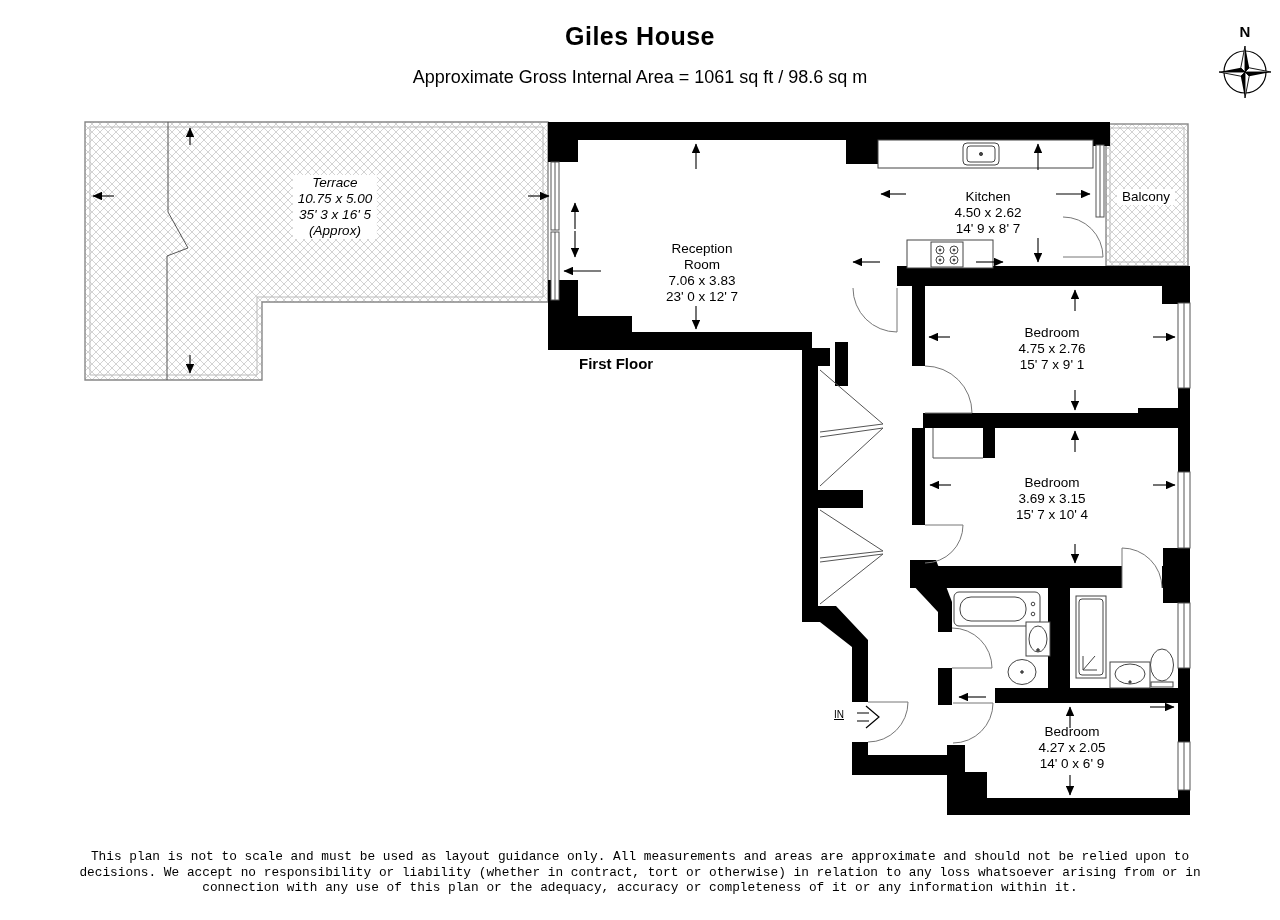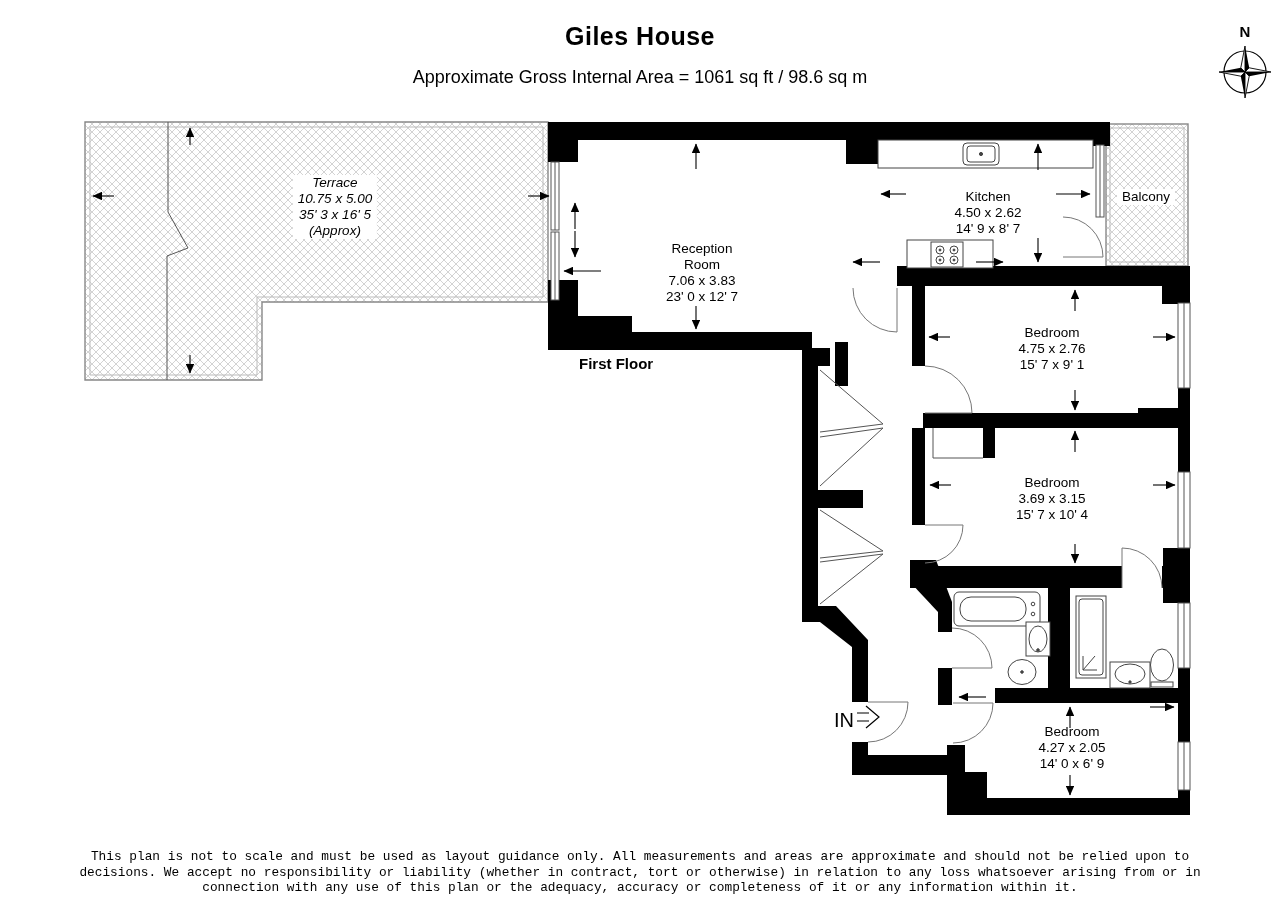--- a/index.html
+++ b/index.html
@@ -6,21 +6,21 @@
   .page{position:relative;width:1280px;height:920px;background:#ffffff;overflow:hidden;
         font-family:"Liberation Sans", sans-serif;color:#000;}
   .page-title{position:absolute;top:22px;left:0;width:100%;text-align:center;
         font-size:25px;font-weight:bold;letter-spacing:.5px;}
   .page-subtitle{position:absolute;top:67px;left:0;width:100%;text-align:center;font-size:18px;}
   .plan-svg{position:absolute;left:0;top:0;width:1280px;height:920px;}
   .room-label{position:absolute;transform:translateX(-50%);text-align:center;
         font-size:13.5px;line-height:16px;white-space:nowrap;}
   .room-label.on-hatch{background:#fff;padding:0 5px;}
   .floor-label{position:absolute;font-size:15px;font-weight:bold;white-space:nowrap;}
-  .in-label{position:absolute;font-size:20px;white-space:nowrap;}
+  .in-label{position:absolute;font-size:10px;white-space:nowrap;text-decoration:underline;}
   .north-label{position:absolute;transform:translateX(-50%);font-size:15px;font-weight:bold;}
   .footer{position:absolute;top:849px;left:0;width:100%;text-align:center;
         font-size:12.8px;line-height:15.6px;font-family:Liberation Mono, monospace;}
 </style>
 </head>
 <body>
 
 <div class="page">
 
   <div class="page-title">Giles House</div>

